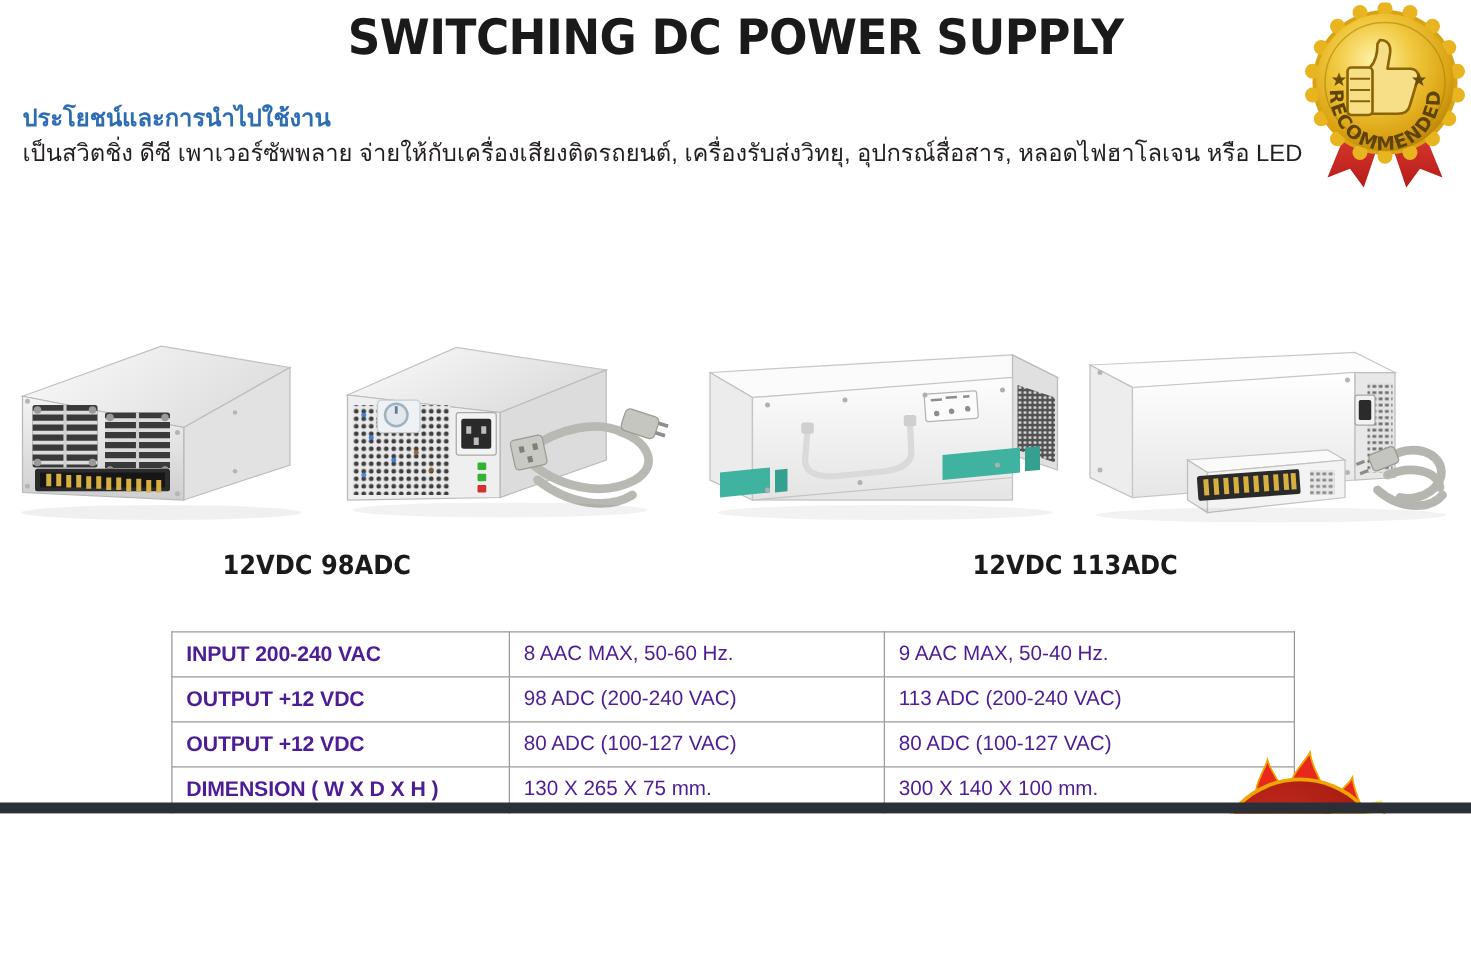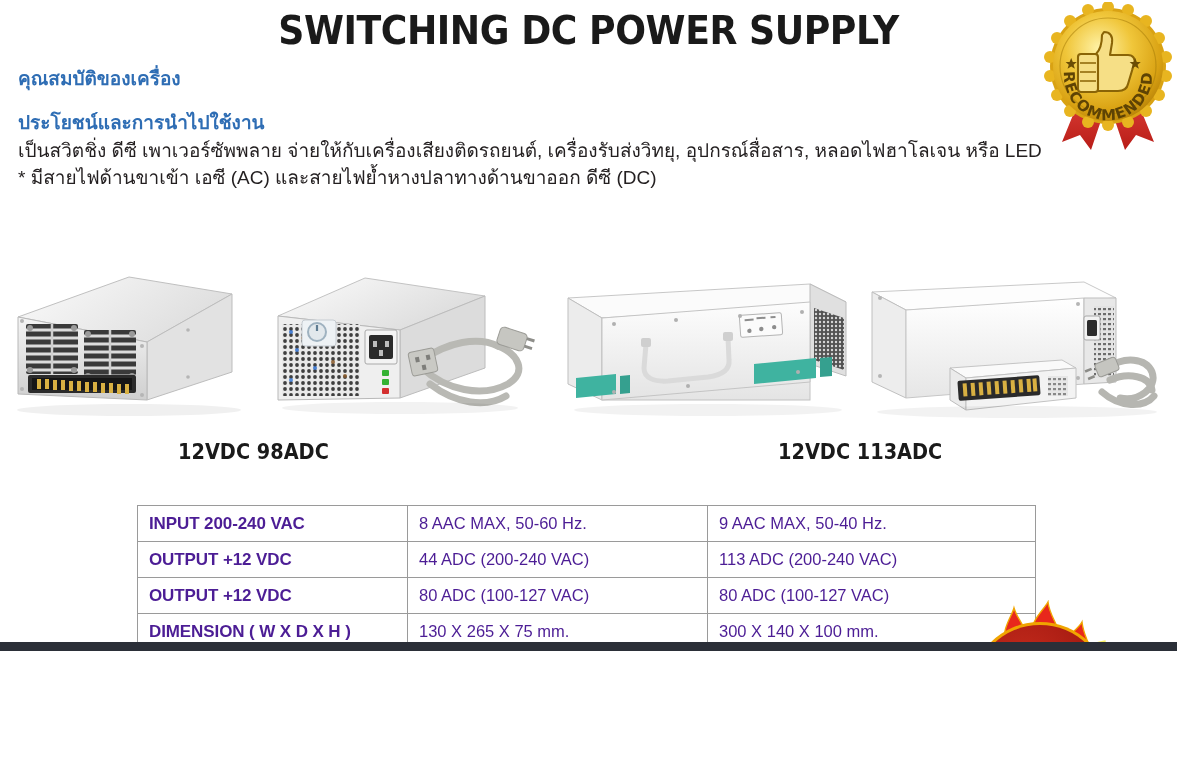--- a/index.html
+++ b/index.html
@@ -249,25 +249,23 @@
         <path d="M26 58 l2 5 5 0 -4 3.5 1.6 5 -4.6-3 -4.6 3 1.6-5 -4-3.5 5 0 z" transform="scale(0.8) translate(8,12)"></path>
         <path d="M96 58 l2 5 5 0 -4 3.5 1.6 5 -4.6-3 -4.6 3 1.6-5 -4-3.5 5 0 z" transform="scale(0.8) translate(18,12)"></path>
       </g>
       <text font-family="DejaVu Sans, sans-serif" font-size="15" font-weight="700" fill="#5E4304" letter-spacing="1.2">
         <textPath href="#recarc" startOffset="50%" text-anchor="middle">RECOMMENDED</textPath>
       </text>
     </svg>
   </div>
 
   <div class="copy">
-    <p class="copy-head">คุณสมบัติของเครื่อง</p>
     <div class="copy-gap"></div>
     <p class="copy-head">ประโยชน์และการนำไปใช้งาน</p>
     <p class="copy-line">เป็นสวิตชิ่ง ดีซี เพาเวอร์ซัพพลาย จ่ายให้กับเครื่องเสียงติดรถยนต์, เครื่องรับส่งวิทยุ, อุปกรณ์สื่อสาร, หลอดไฟฮาโลเจน หรือ LED</p>
-    <p class="copy-line">* มีสายไฟด้านขาเข้า เอซี (AC) และสายไฟย้ำหางปลาทางด้านขาออก ดีซี (DC)</p>
   </div>
 
   <div class="photos">
 
     <div class="photo p1">
       <svg viewBox="0 0 260 150" xmlns="http://www.w3.org/2000/svg">
         <defs>
           <linearGradient id="m1top" x1="0" y1="0" x2="1" y2="0.4">
             <stop offset="0%" stop-color="#fbfbfb"></stop>
               <stop offset="100%" stop-color="#dedede"></stop>
@@ -554,21 +552,21 @@
     </colgroup>
     <tbody>
 
       <tr>
         <td class="label">INPUT  200-240 VAC</td>
         <td class="value">8 AAC MAX, 50-60 Hz.</td>
         <td class="value">9 AAC MAX, 50-40 Hz.</td>
       </tr>
       <tr>
         <td class="label">OUTPUT +12 VDC</td>
-        <td class="value">44 ADC (200-240 VAC)</td>
+        <td class="value">98 ADC (200-240 VAC)</td>
         <td class="value">113 ADC (200-240 VAC)</td>
       </tr>
       <tr>
         <td class="label">OUTPUT +12 VDC</td>
         <td class="value">80 ADC (100-127 VAC)</td>
         <td class="value">80 ADC (100-127 VAC)</td>
       </tr>
       <tr>
         <td class="label">DIMENSION ( W X D X H )</td>
         <td class="value">130 X 265 X 75  mm.</td>

